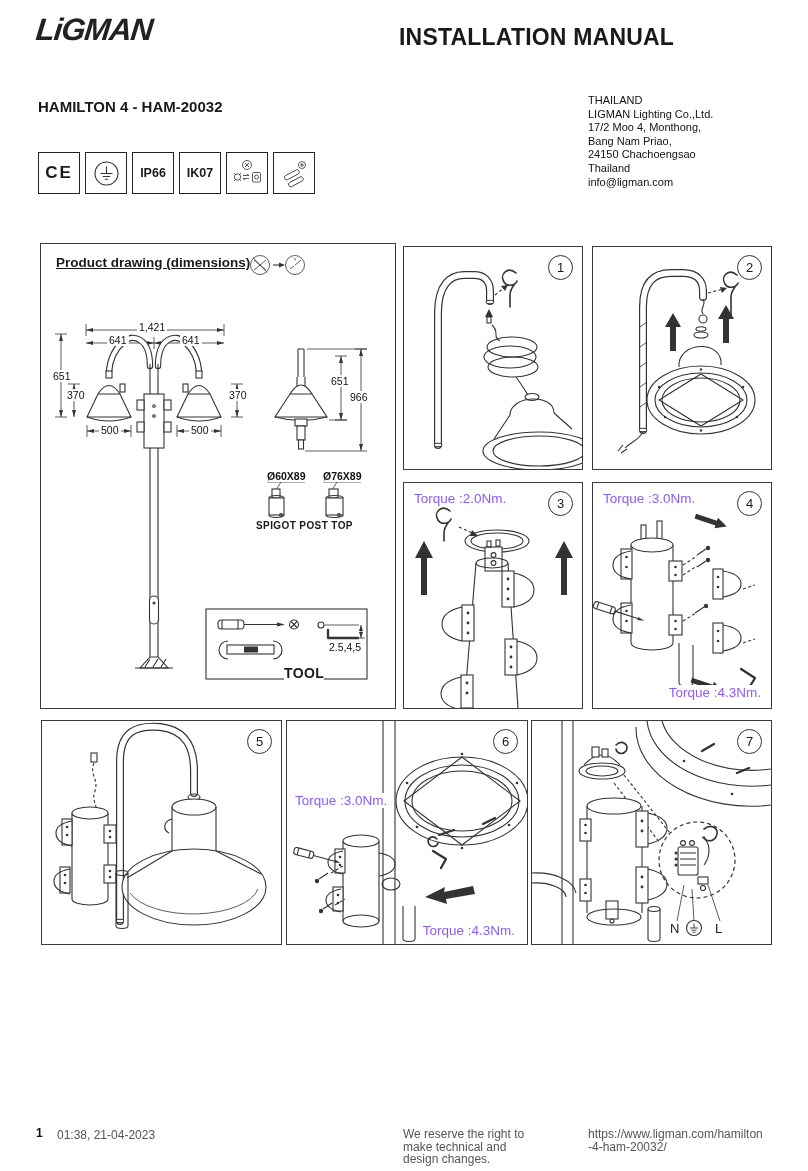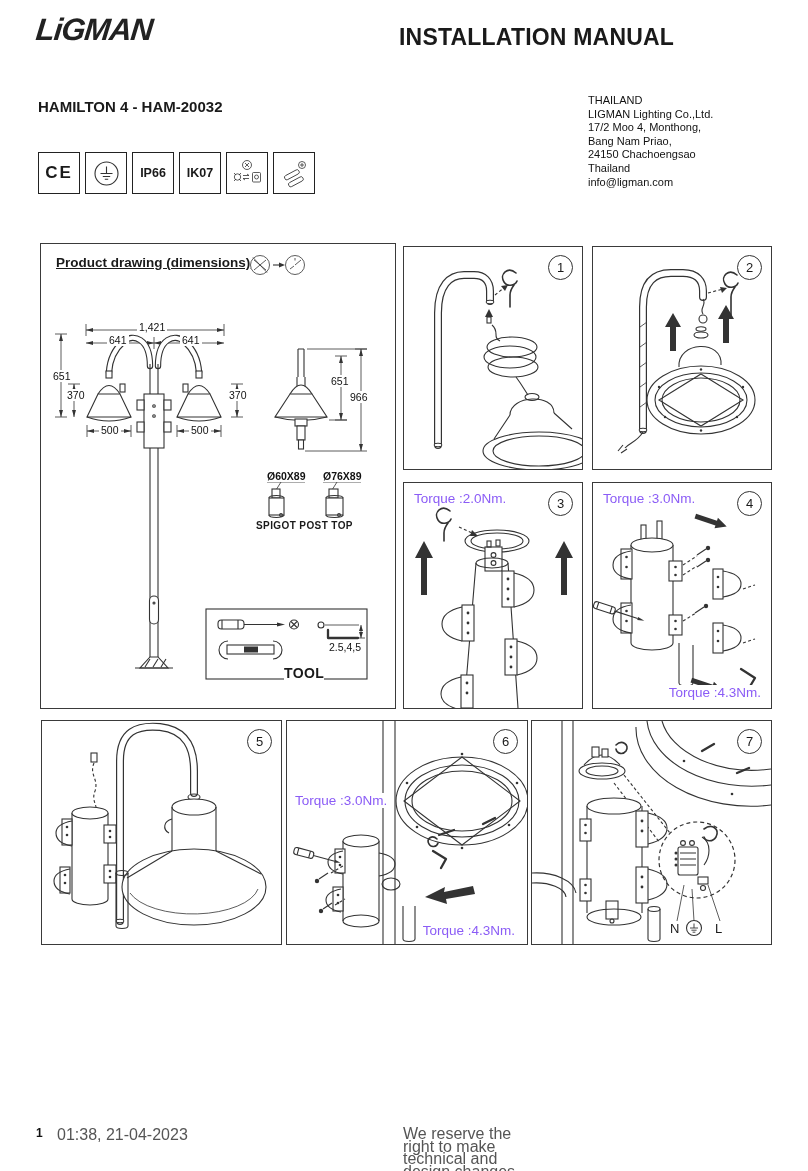--- a/index.html
+++ b/index.html
@@ -14,21 +14,21 @@
   .cert .ce{font-size:17px;font-weight:bold;letter-spacing:2px;}
   .cert .ip{font-size:12.5px;font-weight:bold;}
   .panel{position:absolute;border:1.3px solid #3a3a3a;background:#fff;overflow:hidden;}
   .panel svg{position:absolute;left:0;top:0;}
   .stepnum{position:absolute;top:8px;right:9px;width:23px;height:23px;border:1.4px solid #333;border-radius:50%;font-size:13px;display:flex;align-items:center;justify-content:center;background:#fff;}
   .ptitle{position:absolute;left:15px;top:11px;font-size:13.5px;font-weight:bold;text-decoration:underline;}
   .dim{position:absolute;font-size:10.5px;background:#fff;padding:0 2px;white-space:nowrap;color:#111;}
   .smallcap{position:absolute;font-size:10px;font-weight:bold;letter-spacing:.4px;background:#fff;white-space:nowrap;}
   .torque{position:absolute;font-size:13.5px;color:#8b5cf6;background:#fff;padding:0 2px;white-space:nowrap;}
   .wlabel{position:absolute;font-size:13px;color:#1a1a1a;background:#fff;}
-  .foot{position:absolute;font-size:16px;color:#555;line-height:12.5px;}
+  .foot{position:absolute;font-size:12px;color:#555;line-height:12.5px;}
   .foot.pg{font-size:12px;font-weight:bold;color:#111;}
   
   .ln{stroke:#333;stroke-width:1.1;fill:none;}
   .lt{stroke:#333;stroke-width:.8;fill:none;}
   .ln2{stroke:#333;stroke-width:1.6;fill:none;stroke-linecap:round;}
   .kn{stroke:#333;stroke-width:2.3;fill:none;stroke-linecap:round;}
   .t1{stroke:#333;stroke-width:8;fill:none;stroke-linecap:round;}
   .t2{stroke:#fff;stroke-width:5.6;fill:none;stroke-linecap:round;}
   .a1{stroke:#333;stroke-width:6.4;fill:none;stroke-linecap:round;}
   .a2{stroke:#fff;stroke-width:4.2;fill:none;stroke-linecap:round;}
@@ -531,14 +531,15 @@
       <circle class="ln" cx="9" cy="9" r="7.5"></circle>
       <path class="ln" d="M9,4.5 V9 M5,9 H13 M6.4,11.2 H11.6 M7.6,13.2 H10.4" style="stroke-width:.9"></path>
     </svg>
     <span class="wlabel" style="left:183px;top:200px;">L</span>
     <span class="stepnum">7</span>
   </section>
 
   <span class="foot pg abs" style="left:36px;top:1127px;">1</span>
   <span class="foot abs" style="left:57px;top:1129px;">01:38, 21-04-2023</span>
   <div class="foot abs" style="left:403px;top:1128px;width:133px;">We reserve the right to make technical and design changes.</div>
+  <div class="foot abs" style="left:588px;top:1128px;width:177px;overflow-wrap:break-word;">https://www.ligman.com/hamilton-4-ham-20032/</div>
 
 </div>
 
 </body></html>

